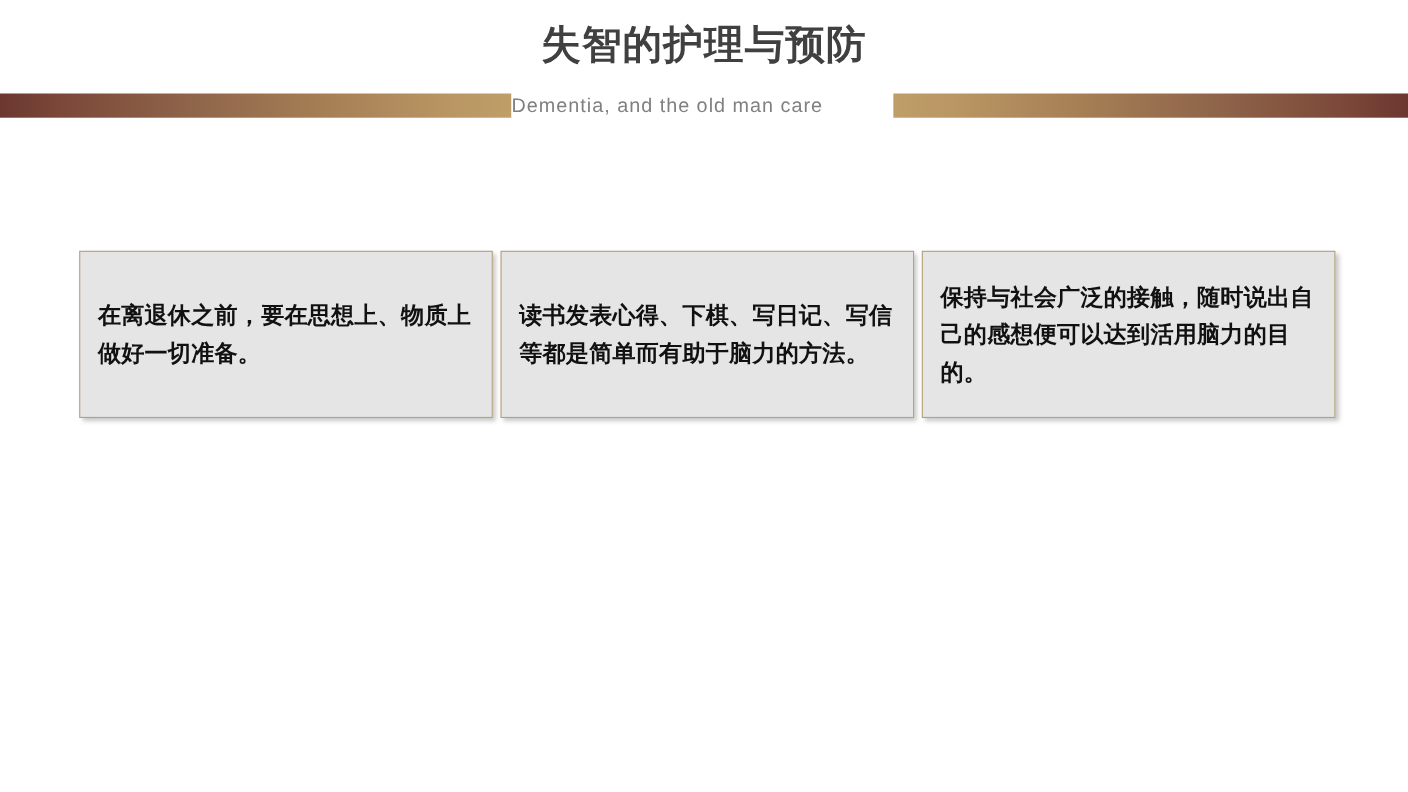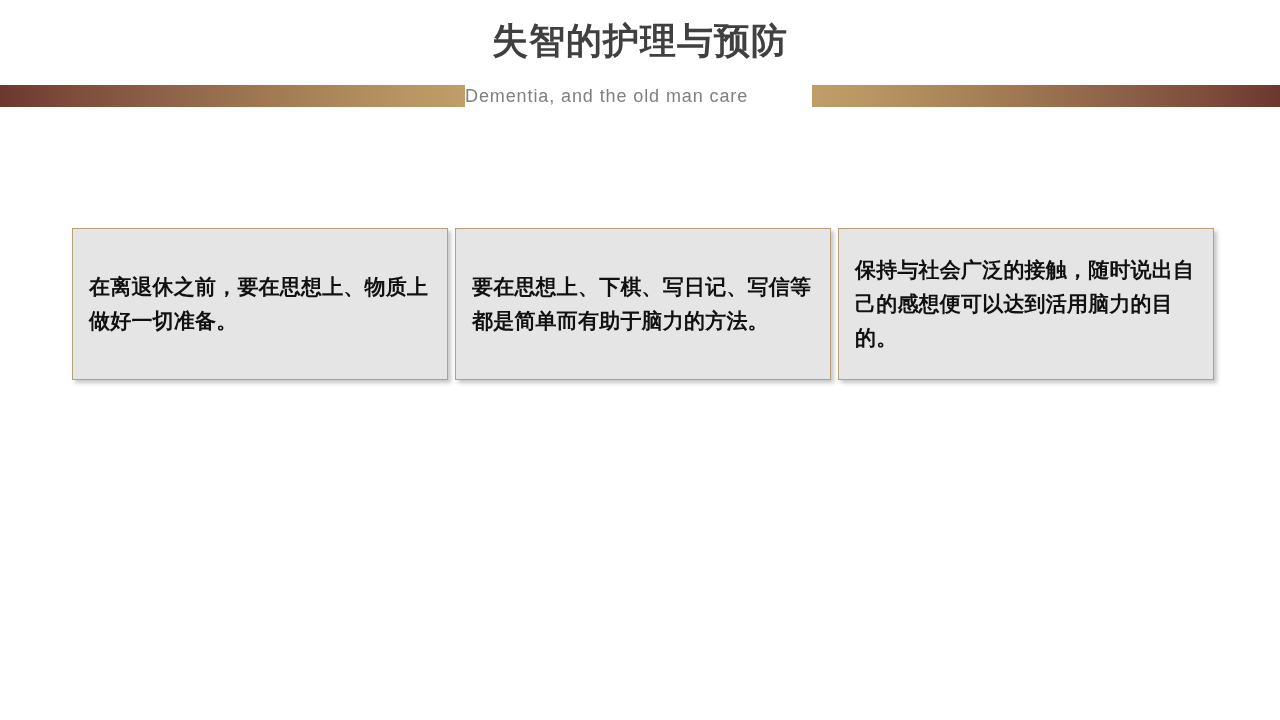--- a/index.html
+++ b/index.html
@@ -113,21 +113,21 @@
 </div>
 
 <div class="cards">
 
   <div class="card">
     <div class="card-text">在离退休之前，要在思想上、物质上做好一切准备。</div>
   </div>
 
 
   <div class="card">
-    <div class="card-text">要在思想上、下棋、写日记、写信等都是简单而有助于脑力的方法。</div>
+    <div class="card-text">读书发表心得、下棋、写日记、写信等都是简单而有助于脑力的方法。</div>
   </div>
 
 
   <div class="card">
     <div class="card-text">保持与社会广泛的接触，随时说出自己的感想便可以达到活用脑力的目的。</div>
   </div>
 
 
 </div>
 

